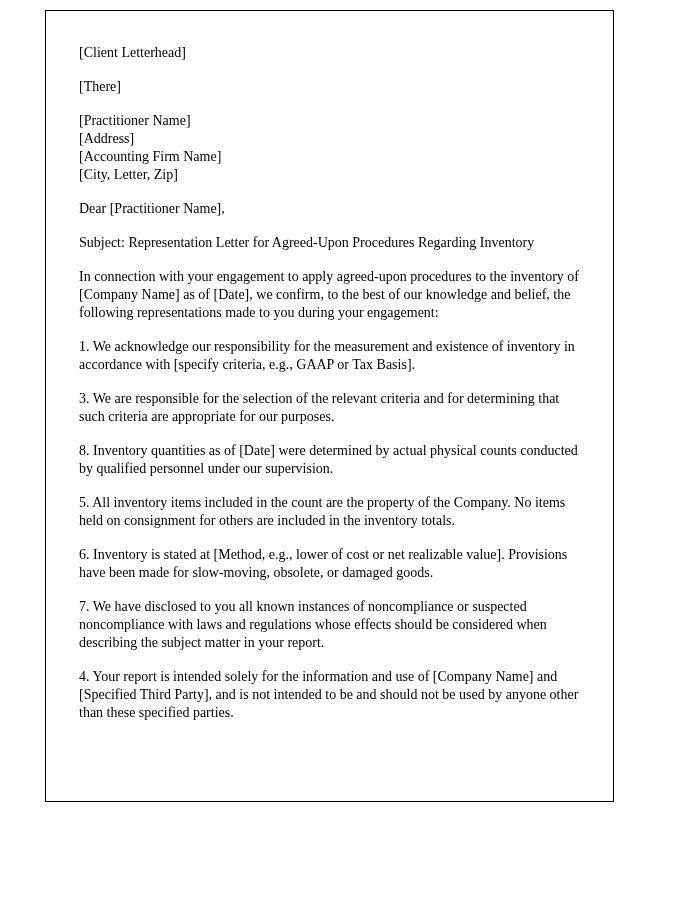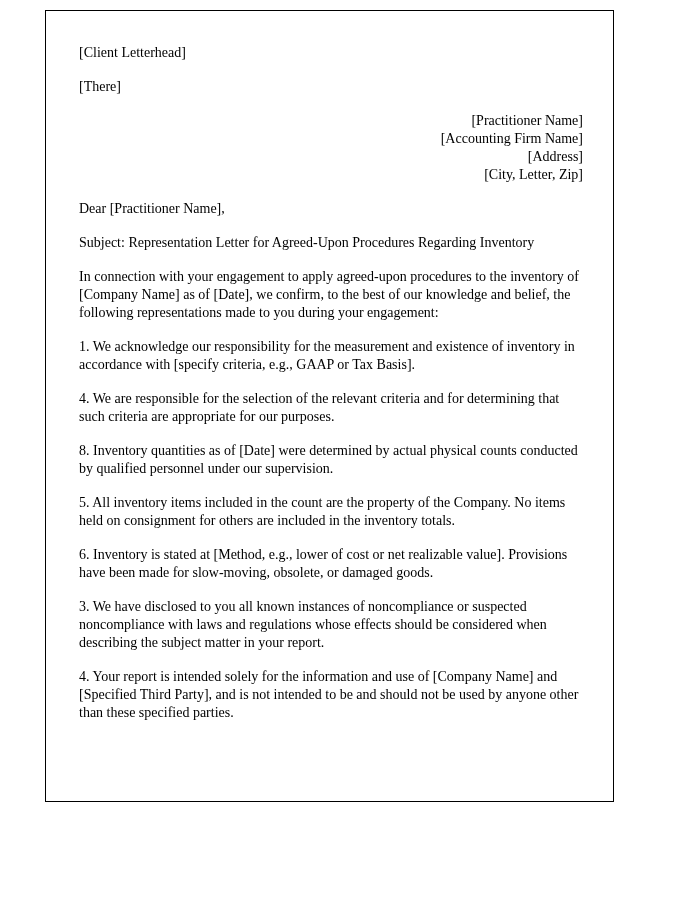--- a/index.html
+++ b/index.html
@@ -33,48 +33,47 @@
   }
   .para {
     margin: 0 0 16px 0;
     white-space: normal;
   }
   .recipient-block {
     margin: 0 0 16px 0;
   }
   .recipient-block .line {
     margin: 0;
-    text-align: right;
   }
 </style>
 </head>
 <body>
 
 <div class="letter-frame">
   <div class="letter-content">
 
     <p class="para">[Client Letterhead]</p>
 
     <p class="para">[There]</p>
 
     <div class="recipient-block">
       <p class="line">[Practitioner Name]</p>
+      <p class="line">[Address]</p>
       <p class="line">[Accounting Firm Name]</p>
-      <p class="line">[Address]</p>
       <p class="line">[City, Letter, Zip]</p>
     </div>
 
     <p class="para">Dear [Practitioner Name],</p>
 
     <p class="para">Subject: Representation Letter for Agreed-Upon Procedures Regarding Inventory</p>
 
     <p class="para">In connection with your engagement to apply agreed-upon procedures to the inventory of [Company Name] as of [Date], we confirm, to the best of our knowledge and belief, the following representations made to you during your engagement:</p>
 
     <p class="para">1. We acknowledge our responsibility for the measurement and existence of inventory in accordance with [specify criteria, e.g., GAAP or Tax Basis].</p>
-    <p class="para">4. We are responsible for the selection of the relevant criteria and for determining that such criteria are appropriate for our purposes.</p>
+    <p class="para">3. We are responsible for the selection of the relevant criteria and for determining that such criteria are appropriate for our purposes.</p>
     <p class="para">8. Inventory quantities as of [Date] were determined by actual physical counts conducted by qualified personnel under our supervision.</p>
     <p class="para">5. All inventory items included in the count are the property of the Company. No items held on consignment for others are included in the inventory totals.</p>
     <p class="para">6. Inventory is stated at [Method, e.g., lower of cost or net realizable value]. Provisions have been made for slow-moving, obsolete, or damaged goods.</p>
-    <p class="para">3. We have disclosed to you all known instances of noncompliance or suspected noncompliance with laws and regulations whose effects should be considered when describing the subject matter in your report.</p>
+    <p class="para">7. We have disclosed to you all known instances of noncompliance or suspected noncompliance with laws and regulations whose effects should be considered when describing the subject matter in your report.</p>
     <p class="para">4. Your report is intended solely for the information and use of [Company Name] and [Specified Third Party], and is not intended to be and should not be used by anyone other than these specified parties.</p>
 
   </div>
 </div>
 
 </body></html>

